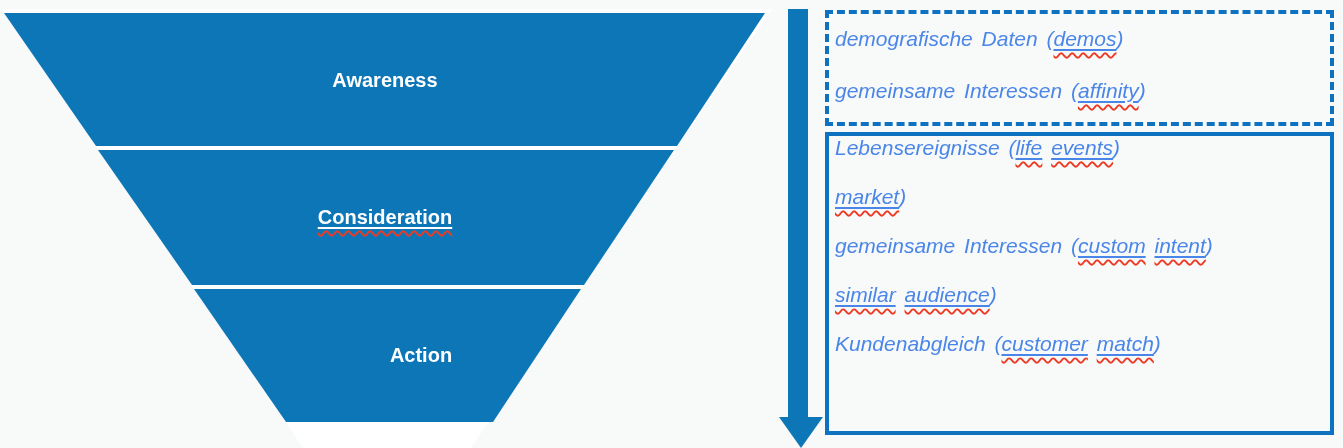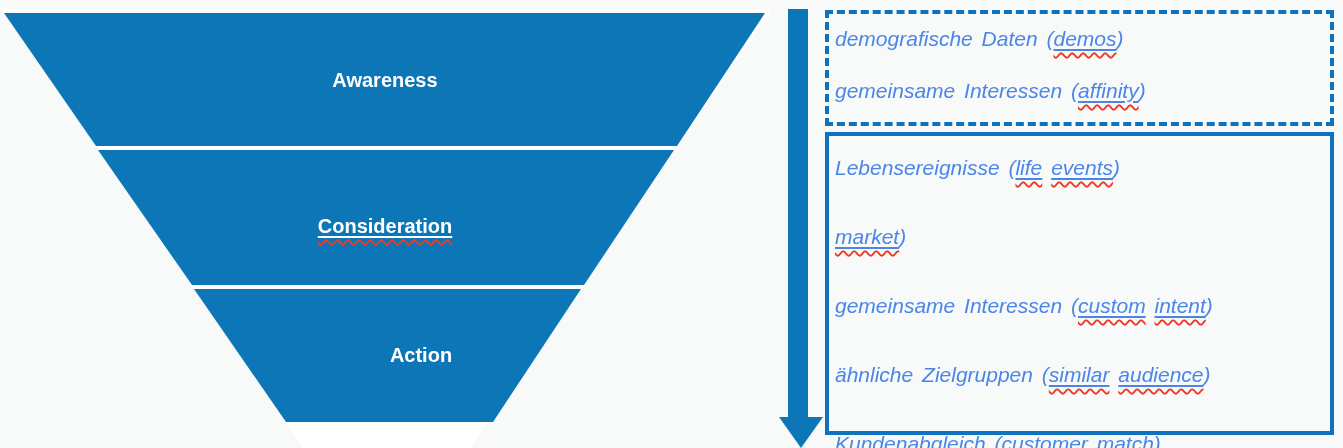--- a/index.html
+++ b/index.html
@@ -16,38 +16,38 @@
   }
   .funnel-seg{position:absolute;left:0;top:0;width:780px;height:448px;background:#0d76b7;}
   .seg-awareness{clip-path:polygon(4px 13px,765px 13px,677px 146px,96px 146px);}
   .seg-consideration{clip-path:polygon(98px 150px,674px 150px,584px 285px,192px 285px);}
   .seg-action{clip-path:polygon(194px 289px,581px 289px,493px 422px,286px 422px);}
   .stage-label{
     position:absolute;left:0;width:770px;text-align:center;
     color:#ffffff;font-weight:bold;font-size:20px;line-height:28px;
   }
   .lbl-awareness{top:66px;}
-  .lbl-consideration{top:212px;}
+  .lbl-consideration{top:203px;}
   .lbl-action{top:341px;padding-left:36px;}
   
   .arrow-shaft{position:absolute;left:788px;top:9px;width:20px;height:409px;background:#0d76b7;}
   .arrow-head{
     position:absolute;left:779px;top:417px;width:44px;height:31px;background:#0d76b7;
     clip-path:polygon(0 0,100% 0,50% 100%);
   }
   
   .tbox{
     position:absolute;left:825px;width:509px;box-sizing:border-box;
     font-size:21px;color:#4a86e8;word-spacing:3px;
   }
   .box-upper{top:10px;height:116px;border:4px dashed #0f72c0;padding-top:13px;}
   .box-lower{top:132px;height:303px;border:4px solid #0f72c0;}
   .row{display:flex;align-items:flex-start;padding-left:6px;white-space:pre;font-style:italic;}
   .box-upper .row{height:52px;}
-  .box-lower .row{height:49.1px;margin-top:20px;}
+  .box-lower .row{height:49.1px;}
   
   .sq{
     text-decoration:underline;text-decoration-style:wavy;
     text-decoration-color:#ee3a22;text-decoration-thickness:2px;
     text-underline-offset:6px;
   }
   .ul{
     text-decoration:underline;text-decoration-style:solid;
     text-decoration-color:currentColor;text-decoration-thickness:2px;
     text-underline-offset:3px;
@@ -71,15 +71,15 @@
 
 <div class="tbox box-upper">
   <div class="row"><span>demografische Daten (</span><span class="sq"><span class="ul">demos</span></span><span>)</span></div>
   <div class="row"><span>gemeinsame Interessen (</span><span class="sq"><span class="ul">affinity</span></span><span>)</span></div>
 </div>
 
 <div class="tbox box-lower">
   <div class="row"><span>Lebensereignisse (</span><span class="sq"><span class="ul">life</span></span><span> </span><span class="sq"><span class="ul">events</span></span><span>)</span></div>
   <div class="row"><span class="sq"><span class="ul">market</span></span><span>)</span></div>
   <div class="row"><span>gemeinsame Interessen (</span><span class="sq"><span class="ul">custom</span></span><span> </span><span class="sq"><span class="ul">intent</span></span><span>)</span></div>
-  <div class="row"><span>ähnliche Zielgruppen (</span><span class="sq"><span class="ul">similar</span></span><span> </span><span class="sq"><span class="ul">audience</span></span><span>)</span></div>
+  <div class="row"><span class="sq"><span class="ul">similar</span></span><span> </span><span class="sq"><span class="ul">audience</span></span><span>)</span></div>
   <div class="row"><span>Kundenabgleich (</span><span class="sq"><span class="ul">customer</span></span><span> </span><span class="sq"><span class="ul">match</span></span><span>)</span></div>
 </div>
 
 </body></html>

